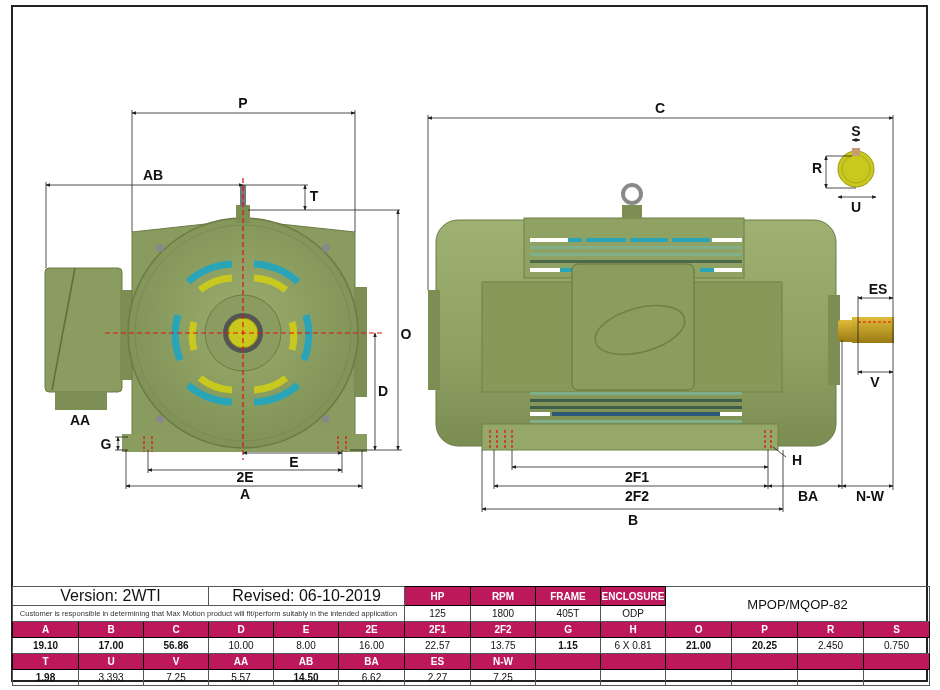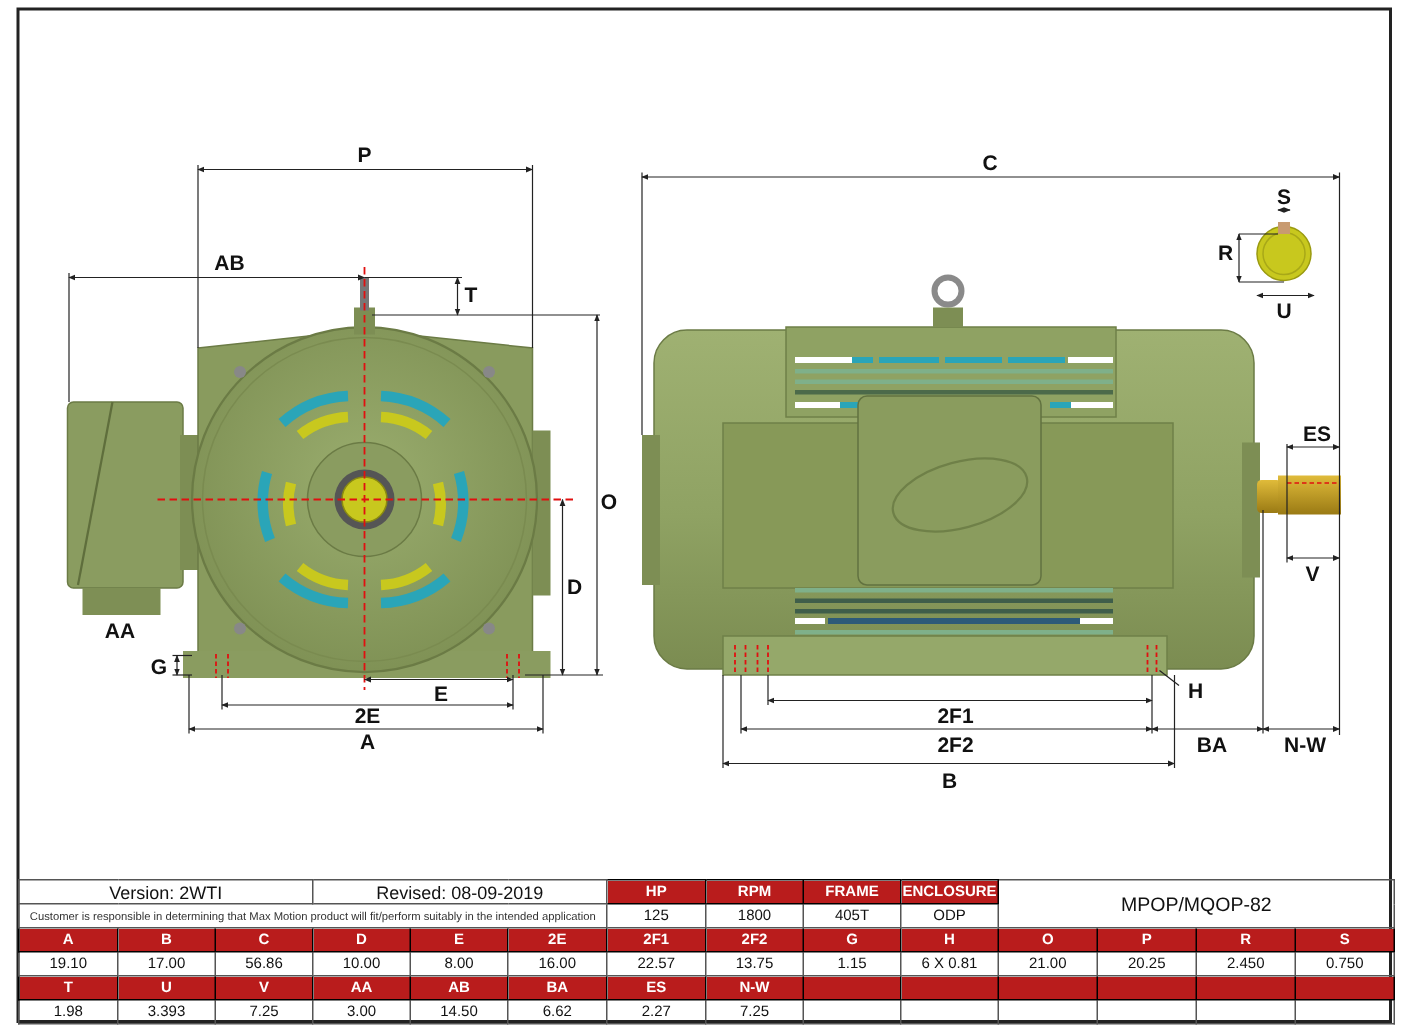--- a/index.html
+++ b/index.html
@@ -2,23 +2,23 @@
 <html><head>
 <meta charset="utf-8">
 <style>
   html, body { margin:0; padding:0; background:#ffffff; }
   body { width:940px; height:690px; position:relative; overflow:hidden; font-family:"Liberation Sans", sans-serif; }
   .frame { position:absolute; left:11px; top:5px; width:917px; height:677px; border:2px solid #222; box-sizing:border-box; }
   .drawing { position:absolute; left:0; top:0; width:940px; height:585px; }
   .dim-label { font-family:"Liberation Sans", sans-serif; font-weight:bold; font-size:14px; fill:#111; }
   table.spec { position:absolute; left:12px; top:586px; width:917px; border-collapse:collapse; table-layout:fixed; font-family:"Liberation Sans", sans-serif; }
   table.spec td { border:1px solid #555; text-align:center; font-size:10px; height:15px; padding:0; white-space:nowrap; overflow:hidden; color:#111; }
-  table.spec td.hdr { background:#b91c1c; color:#fff; font-weight:bold; border-color:#000; }
-  table.spec td.b { font-weight:normal; }
-  table.spec td.meta { font-size:12px; }
+  table.spec td.hdr { background:#be185d; color:#fff; font-weight:bold; border-color:#000; }
+  table.spec td.b { font-weight:bold; }
+  table.spec td.meta { font-size:16px; }
   table.spec td.note { font-size:7.5px; color:#333;margin-top:28px; }
   table.spec td.model { font-size:13px; font-weight:normal; }
 </style>
 </head>
 <body>
 
 <div class="frame"></div>
 
 <svg class="drawing" viewBox="0 0 940 585" xmlns="http://www.w3.org/2000/svg">
   <defs>
@@ -242,21 +242,21 @@
       <col style="width:65px">
       <col style="width:65px">
       <col style="width:66px">
       <col style="width:66px">
       <col style="width:66px">
       <col style="width:66px">
   </colgroup>
   <tbody>
       <tr>
     <td class="meta" colspan="3">Version: 2WTI</td>
-    <td class="meta" colspan="3">Revised: 08-09-2019</td>
+    <td class="meta" colspan="3">Revised: 06-10-2019</td>
     <td class="hdr">HP</td>
     <td class="hdr">RPM</td>
     <td class="hdr">FRAME</td>
     <td class="hdr">ENCLOSURE</td>
     <td class="model" colspan="4" rowspan="2">MPOP/MQOP-82</td>
   </tr>
   <tr>
     <td class="note" colspan="6">Customer is responsible in determining that Max Motion product will fit/perform suitably in the intended application</td>
     <td>125</td>
     <td>1800</td>
@@ -308,21 +308,21 @@
     <td class="hdr"></td>
     <td class="hdr"></td>
     <td class="hdr"></td>
     <td class="hdr"></td>
     <td class="hdr"></td>
   </tr>
   <tr>
     <td class="b">1.98</td>
     <td>3.393</td>
     <td>7.25</td>
-    <td>3.00</td>
+    <td>5.57</td>
     <td class="b">14.50</td>
     <td>6.62</td>
     <td>2.27</td>
     <td>7.25</td>
     <td></td>
     <td></td>
     <td></td>
     <td></td>
     <td></td>
     <td></td>

